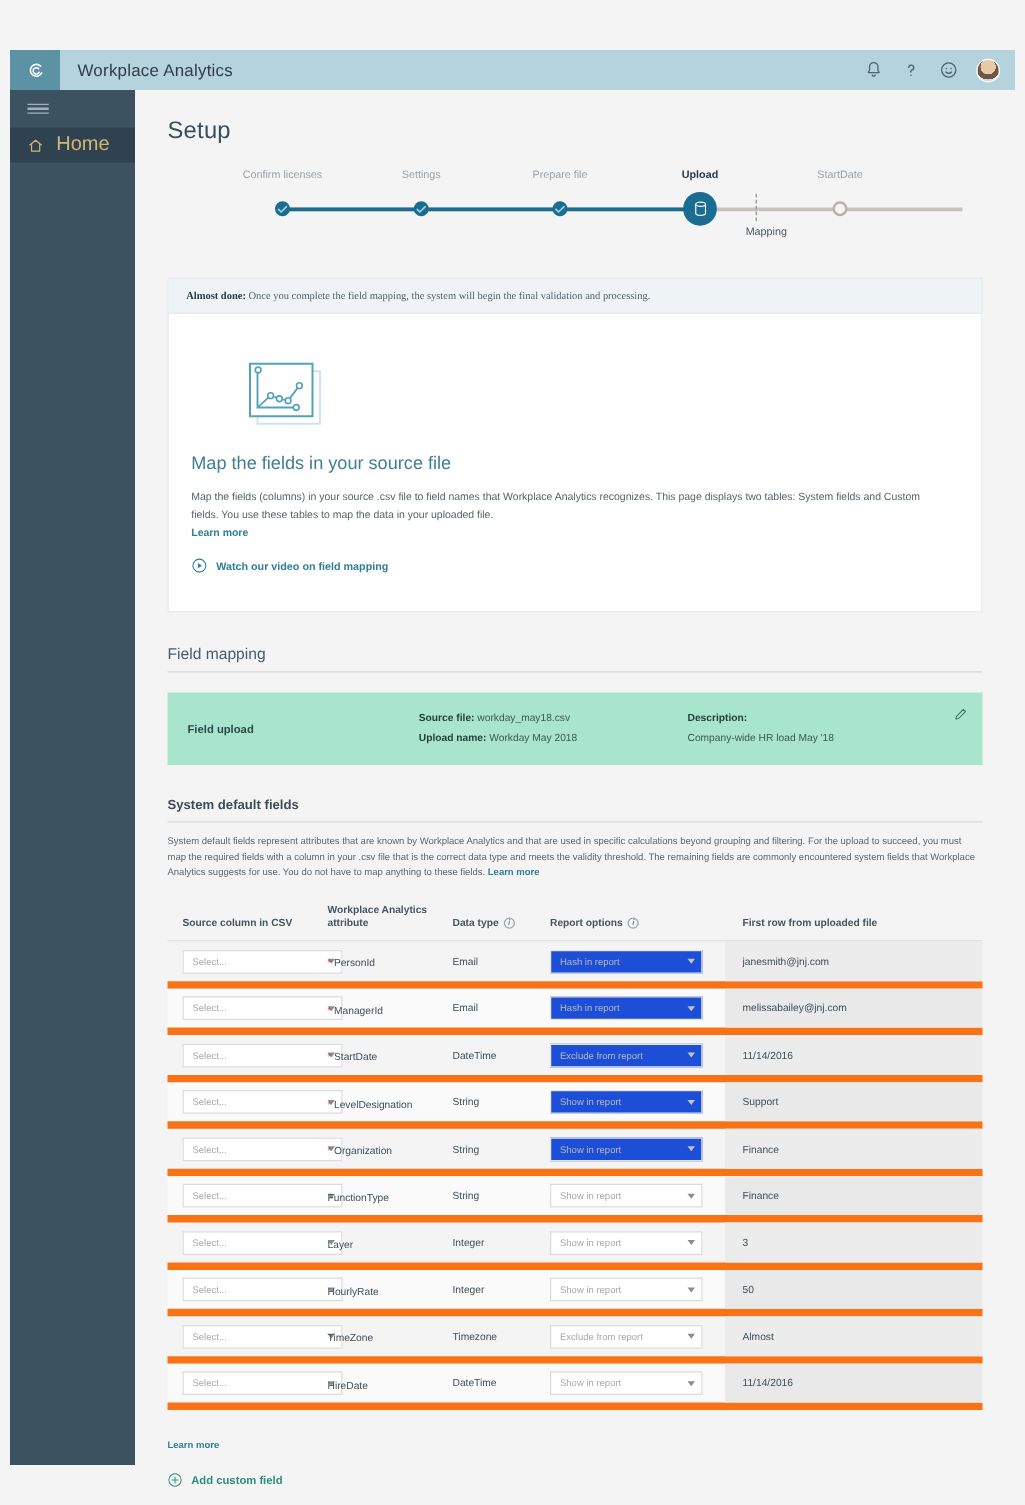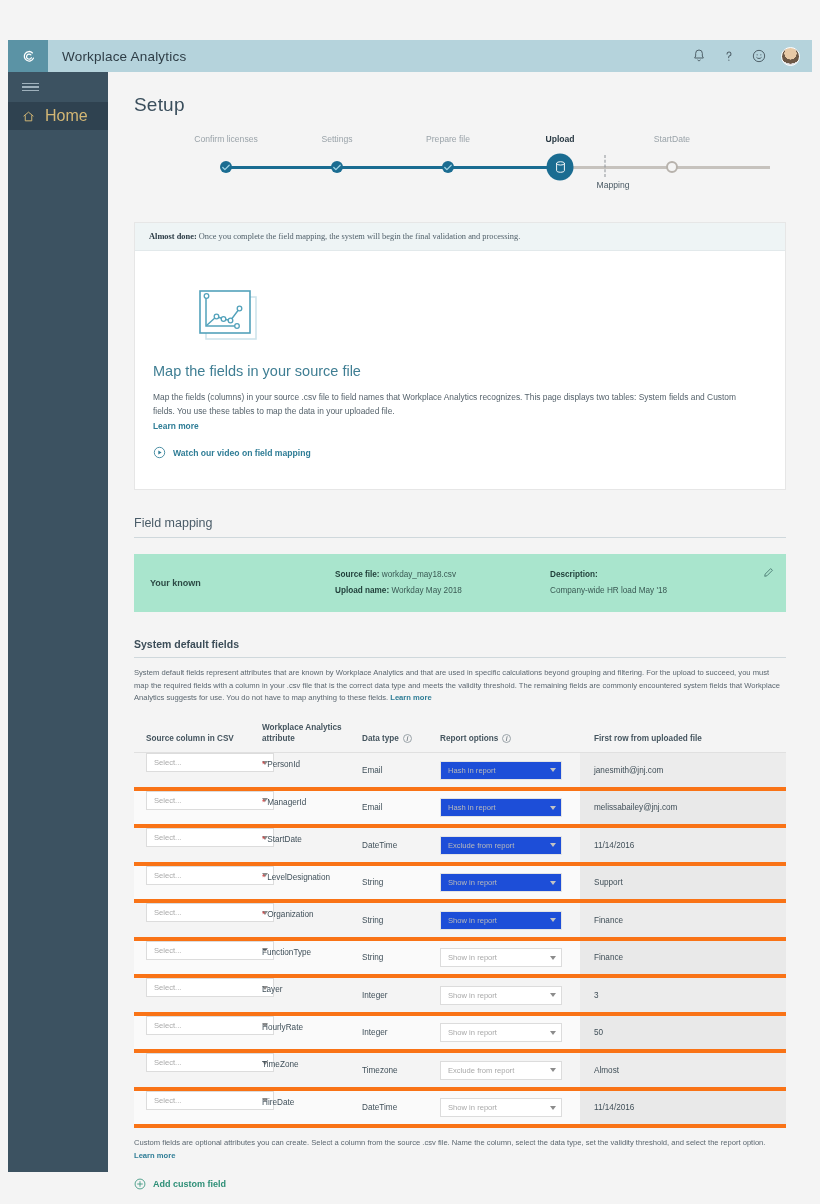--- a/index.html
+++ b/index.html
@@ -136,22 +136,22 @@
   
   .tbl { margin: 18px 26px 0 26px; }
   .thead { display: flex; align-items: flex-end; padding: 0 0 8px 0; border-bottom: 1px solid #e0e0e0; }
   .th { font-size: 8.2px; color: #45555f; font-weight: bold; line-height: 1.35; }
   .c1 { width: 128px; padding-left: 12px; }
   .c2 { width: 100px; }
   .c3 { width: 78px; display: flex; align-items: center; gap: 4px; }
   .c4 { width: 140px; display: flex; align-items: center; gap: 4px; }
   .c5 { flex: 1; padding-left: 14px; }
   .trow {
-    display: flex; height: 37.5px;
-    border-bottom: 4px solid #f97316; position: relative;
+    display: flex; align-items: center; height: 37.5px;
+    border-bottom: 6px solid #f97316; position: relative;
   }
   .trow.alt { background: #fafafa; }
   .trow .c5 {
     align-self: stretch; display: flex; align-items: center;
     background: #ececec;
   }
   .trow.alt .c5 { background: #e9e9e9; }
   .sel {
     width: 112px; height: 19px; border: 1px solid #dcdcdc; background: #fff;
     display: flex; align-items: center; justify-content: space-between;
@@ -305,21 +305,21 @@
             </svg>
             <span class="vlabel">Watch our video on field mapping</span>
           </div>
         </div>
       </div>
     </div>
 
     <div class="sec-title">Field mapping</div>
 
     <div class="upload-panel">
-      <div class="up-label">Your known</div>
+      <div class="up-label">Field upload</div>
       <div class="up-col">
         <div>
           <b>Source file:</b><span> workday_may18.csv</span>
         </div>
         <div>
           <b>Upload name:</b><span> Workday May 2018</span>
         </div>
       </div>
       <div class="up-col">
         <div><b>Description:</b></div>
@@ -559,21 +559,21 @@
               </div>
             </div>
             <div class="c5">
               <span class="frow">11/14/2016</span>
             </div>
           </div>
         </div>
     </div>
 
     <div class="sec-p">
-      <span>Custom fields are optional attributes you can create. Select a column from the source .csv file. Name the column, select the data type, set the validity threshold, and select the report option. </span><br><a class="link" href="#">Learn more</a>
+      <br><a class="link" href="#">Learn more</a>
     </div>
     <div class="add-row">
       <svg width="12" height="12" viewBox="0 0 18 18" fill="none" stroke="#2e8f77" stroke-width="1.2">
         <circle cx="9" cy="9" r="7.4"></circle>
         <path d="M9 5.4v7.2M5.4 9h7.2" stroke-linecap="round"></path>
       </svg>
       <span class="add-label">Add custom field</span>
     </div>
 
     <div class="confirm-row">

